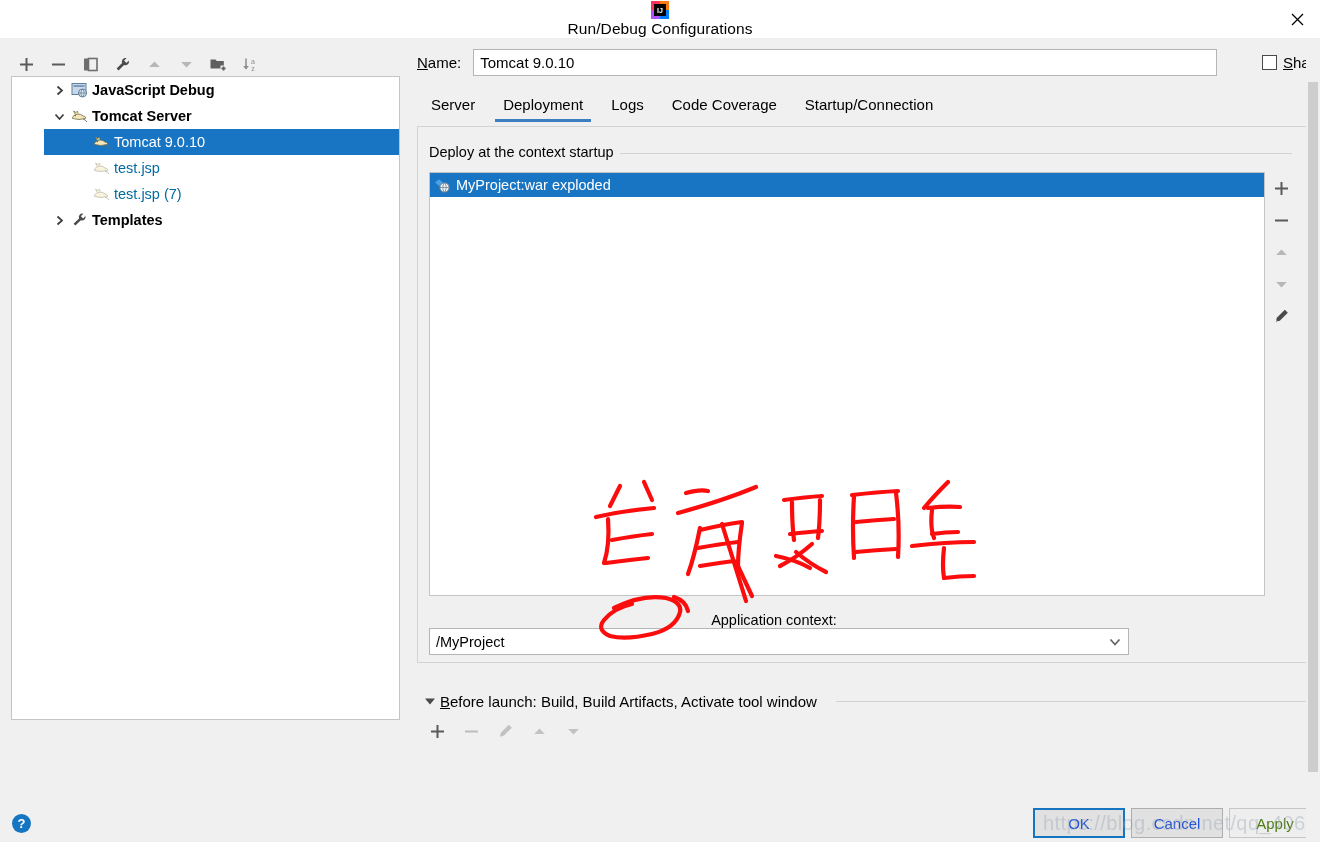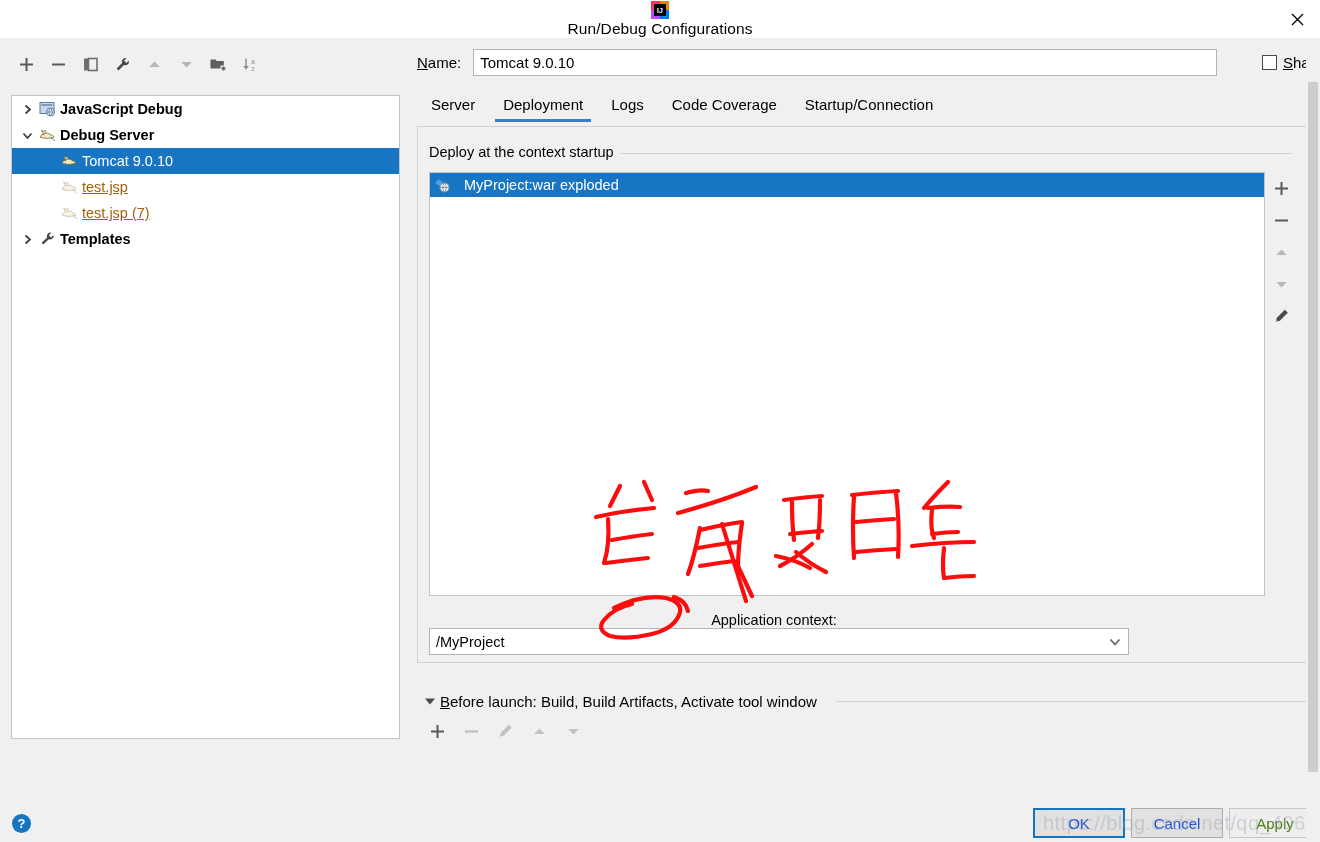--- a/index.html
+++ b/index.html
@@ -43,42 +43,43 @@
   .left-toolbar {
     position: absolute; left: 10px; top: 46px; width: 390px; height: 36px;
     display: flex; align-items: center;
   }
   .tb-btn {
     width: 32px; height: 32px;
     display: flex; align-items: center; justify-content: center;
     cursor: default;
   }
   .tree-panel {
-    position: absolute; left: 11px; top: 95px; width: 389px; height: 644px;
+    position: absolute; left: 11px; top: 76px; width: 389px; height: 644px;
     background: #ffffff;
     border: 1px solid #c4c4c4;
     overflow: hidden;
+    padding-left: 32px;
   }
   .tree-row {
     height: 26px; display: flex; align-items: center;
     padding-left: 6px; white-space: nowrap; cursor: default;
   }
   .tree-row.selected { background: #1775c4; color: #ffffff; }
   .tree-arrow {
     width: 18px; height: 26px; flex: 0 0 auto;
     display: flex; align-items: center; justify-content: center;
   }
   .tree-icon {
     width: 22px; height: 20px; flex: 0 0 auto;
     display: flex; align-items: center; justify-content: center;
     margin-right: 2px;
   }
   .tree-label { font-size: 14.5px; }
   .tree-label.bold { font-weight: bold; }
-  .tree-label.dim { color: #a16207; text-decoration: underline; }
+  .tree-label.dim { color: #0369a1; }
   .indent-1 { padding-left: 6px; }
   .indent-2 { padding-left: 46px; }
 
   
   .name-row {
     position: absolute; left: 417px; top: 48px; height: 28px;
     display: flex; align-items: center;
   }
   .name-label { font-size: 15px; margin-right: 12px; }
   .name-label u { text-decoration: underline; }
@@ -127,21 +128,21 @@
     background: #d3d3d3;
   }
   .deploy-list {
     position: absolute; left: 429px; top: 172px; width: 836px; height: 424px;
     background: #ffffff; border: 1px solid #c4c4c4; overflow: hidden;
   }
   .deploy-item {
     height: 24px; display: flex; align-items: center; padding-left: 4px;
     cursor: default;
   }
-  .deploy-item.selected { background: #1775c4; color: #fff; gap: 8px; }
+  .deploy-item.selected { background: #1775c4; color: #fff; }
   .deploy-item .artifact-icon { margin-right: 5px; flex: 0 0 auto; display:flex; }
   .deploy-item .lbl { font-size: 14.5px; }
 
   .list-side-toolbar {
     position: absolute; left: 1266px; top: 172px; width: 30px; height: 424px;
     display: flex; flex-direction: column; align-items: center;
   }
   .side-btn {
     width: 30px; height: 32px;
     display: flex; align-items: center; justify-content: center; cursor: default;
@@ -339,21 +340,21 @@
           </svg>
       </span>
       <span class="tree-icon">
         <svg width="18" height="15" viewBox="0 0 18 15">
           <path d="M2 9 q2 -4 6 -4 q3 0 5 2 q2 0 3 2 q-2 1 -4 1 q-3 1 -6 0 q-2 0 -4 -1 Z" fill="#f5e7b8" stroke="#6b6b4a" stroke-width=".8"></path>
           <path d="M5 5 l-1.5 -3 l2.5 1.5 l1.5 -1.5 l.5 2.5" fill="#f0d98a" stroke="#6b6b4a" stroke-width=".7"></path>
           <circle cx="5.2" cy="6.6" r=".7" fill="#3a3a28"></circle>
           <path d="M13 10 q3 1 4 3" stroke="#6b6b4a" stroke-width=".9" fill="none"></path>
         </svg>
       </span>
-      <span class="tree-label bold">Debug Server</span>
+      <span class="tree-label bold">Tomcat Server</span>
     </div>
 
     <div class="tree-row indent-2 selected">
       <span class="tree-icon">
         <svg width="18" height="15" viewBox="0 0 18 15">
           <path d="M2 9 q2 -4 6 -4 q3 0 5 2 q2 0 3 2 q-2 1 -4 1 q-3 1 -6 0 q-2 0 -4 -1 Z" fill="#f5e7b8" stroke="#6b6b4a" stroke-width=".8"></path>
           <path d="M5 5 l-1.5 -3 l2.5 1.5 l1.5 -1.5 l.5 2.5" fill="#f0d98a" stroke="#6b6b4a" stroke-width=".7"></path>
           <circle cx="5.2" cy="6.6" r=".7" fill="#3a3a28"></circle>
           <path d="M13 10 q3 1 4 3" stroke="#6b6b4a" stroke-width=".9" fill="none"></path>
         </svg>

